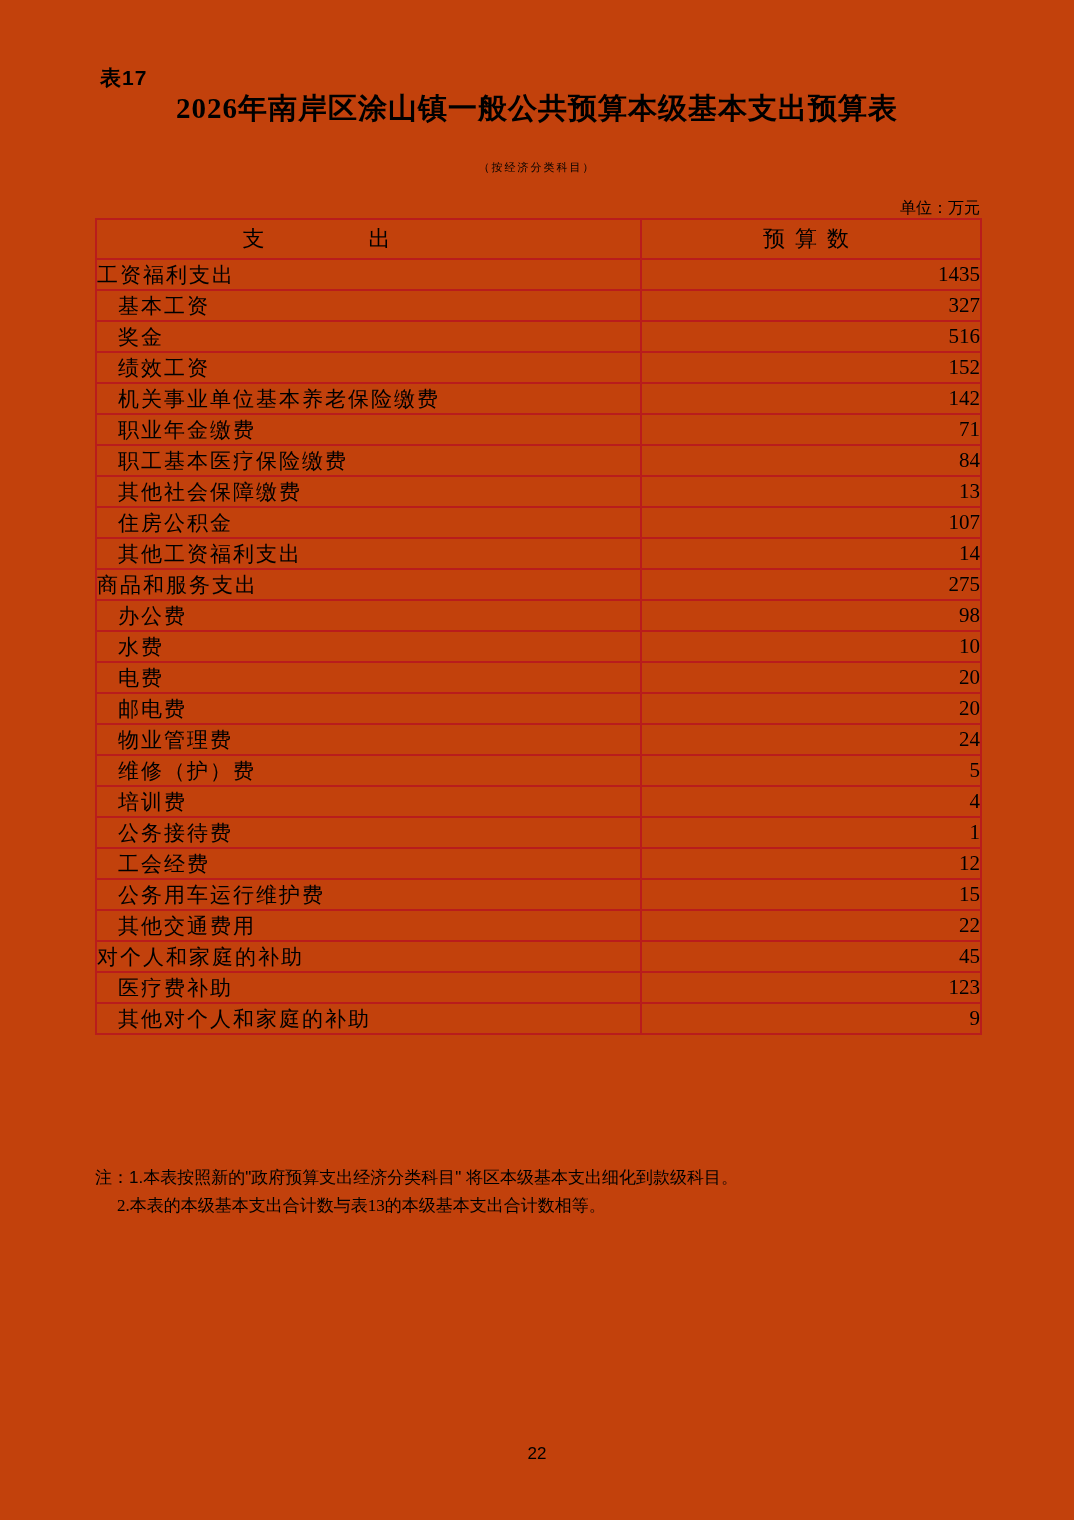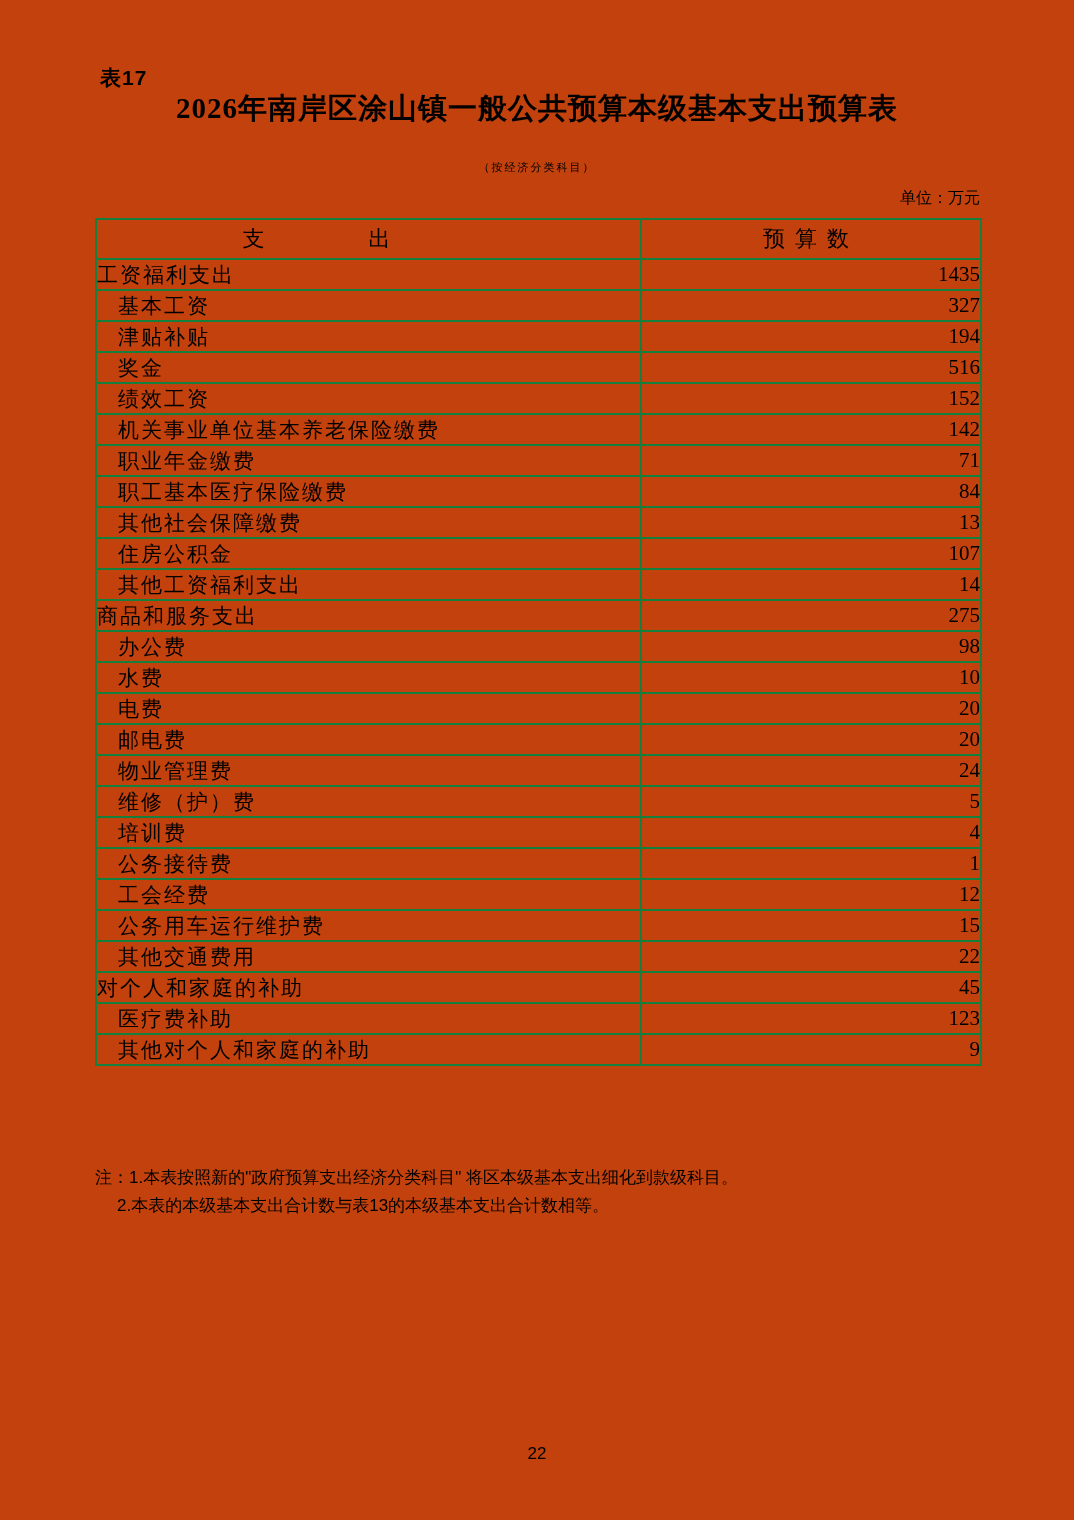--- a/index.html
+++ b/index.html
@@ -17,33 +17,33 @@
   }
   .doc-title {
     position: absolute; left: 0; right: 0; top: 89px;
     text-align: center; font-size: 29px; font-weight: bold; letter-spacing: 1px;
   }
   .doc-subtitle {
     position: absolute; left: 0; right: 0; top: 160px;
     text-align: center; font-size: 11px; letter-spacing: 2px;
   }
   .unit-label {
-    position: absolute; right: 94px; top: 188px;
+    position: absolute; right: 94px; top: 198px;
     font-family: "Liberation Sans", sans-serif; font-size: 16px;
   }
 
   table.budget-table {
     position: absolute; left: 95px; top: 218px;
     width: 885px; border-collapse: collapse; table-layout: fixed;
     font-family: "Liberation Serif", serif;
   }
   .budget-table col.c-expense { width: 545px; }
   .budget-table col.c-budget  { width: 340px; }
   .budget-table th, .budget-table td {
-    border: 2px solid #15803d; padding: 0; overflow: hidden; white-space: nowrap;
+    border: 2px solid #b91c1c; padding: 0; overflow: hidden; white-space: nowrap;
   }
   .budget-table th {
     height: 38px; font-weight: normal; font-size: 22px; text-align: center; vertical-align: middle;
   }
   th.h-expense { letter-spacing: 104px; }
   th.h-budget  { letter-spacing: 10px; }
 
   .budget-table td { vertical-align: middle; font-size: 21px; }
   .cell-label { text-align: left;  padding-left: 5px; letter-spacing: 2px; }
   .cell-value { text-align: right; padding-right: 8px; letter-spacing: 0; }
@@ -52,21 +52,21 @@
   tr.row-total .cell-label { font-size: 20px; font-weight: bold; letter-spacing: 1px; }
   tr.row-total .cell-value { font-size: 20px; font-weight: bold; }
   tr.row-cat td, tr.row-sub td { height: 29px; }
   tr.row-sub .cell-label { padding-left: 21px; }
 
   .notes {
     position: absolute; left: 95px; top: 1164px; right: 60px;
     font-family: "Liberation Sans", sans-serif;
     font-size: 17px; line-height: 28px;
   }
-  .notes .note-line2 { margin-left: 22px; }
+  .notes .note-line2 { margin-left: 22px; font-family: Liberation Serif, serif; }
 
   .page-number {
     position: absolute; left: 0; right: 0; top: 1444px;
     text-align: center; font-family: "Liberation Sans", sans-serif; font-size: 17px;
   }
 </style>
 </head>
 <body>
 
 <div class="page">
@@ -93,24 +93,20 @@
     <tbody>
         <tr class="row-cat">
           <td class="cell-label">工资福利支出</td>
           <td class="cell-value">1435</td>
         </tr>
         <tr class="row-sub">
           <td class="cell-label">基本工资</td>
           <td class="cell-value">327</td>
         </tr>
         <tr class="row-sub">
-          <td class="cell-label">津贴补贴</td>
-          <td class="cell-value">194</td>
-        </tr>
-        <tr class="row-sub">
           <td class="cell-label">奖金</td>
           <td class="cell-value">516</td>
         </tr>
         <tr class="row-sub">
           <td class="cell-label">绩效工资</td>
           <td class="cell-value">152</td>
         </tr>
         <tr class="row-sub">
           <td class="cell-label">机关事业单位基本养老保险缴费</td>
           <td class="cell-value">142</td>

